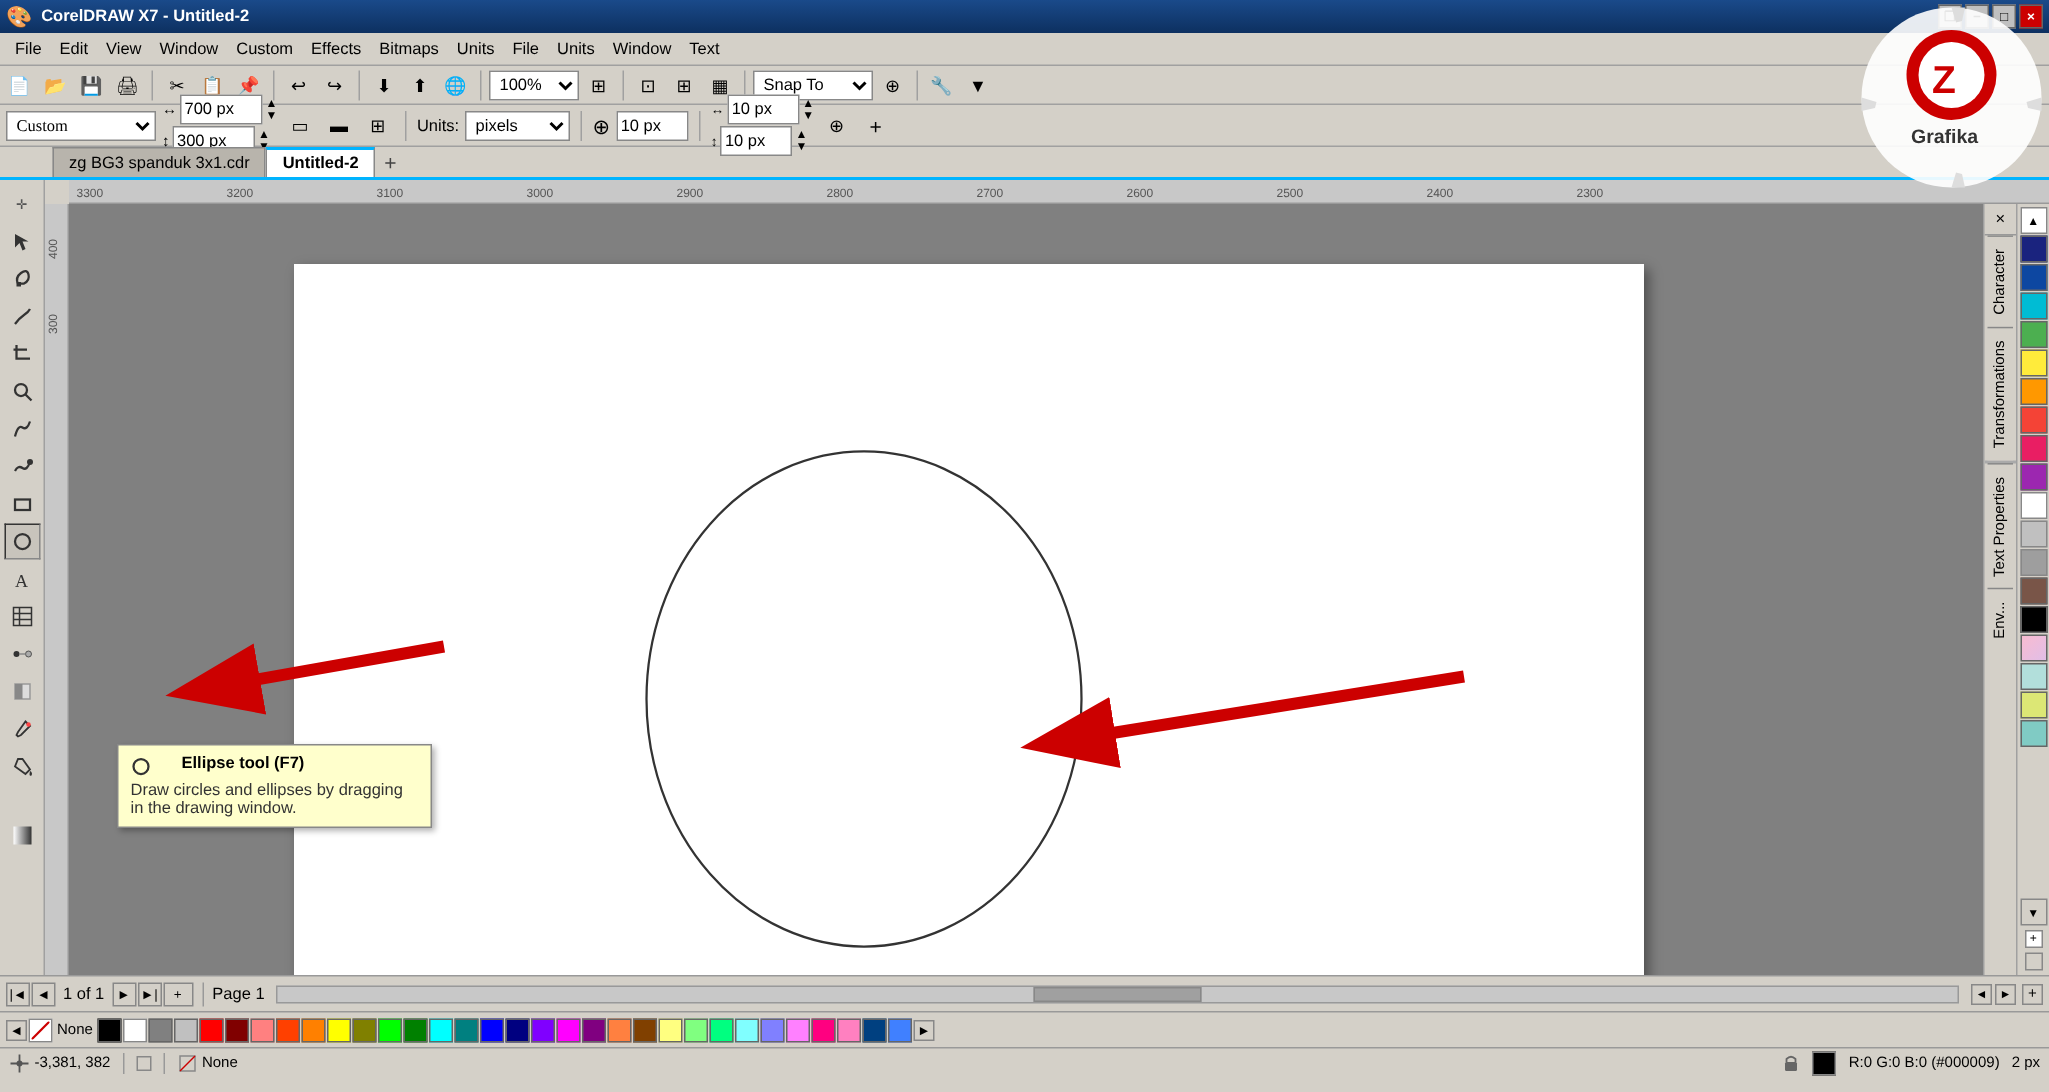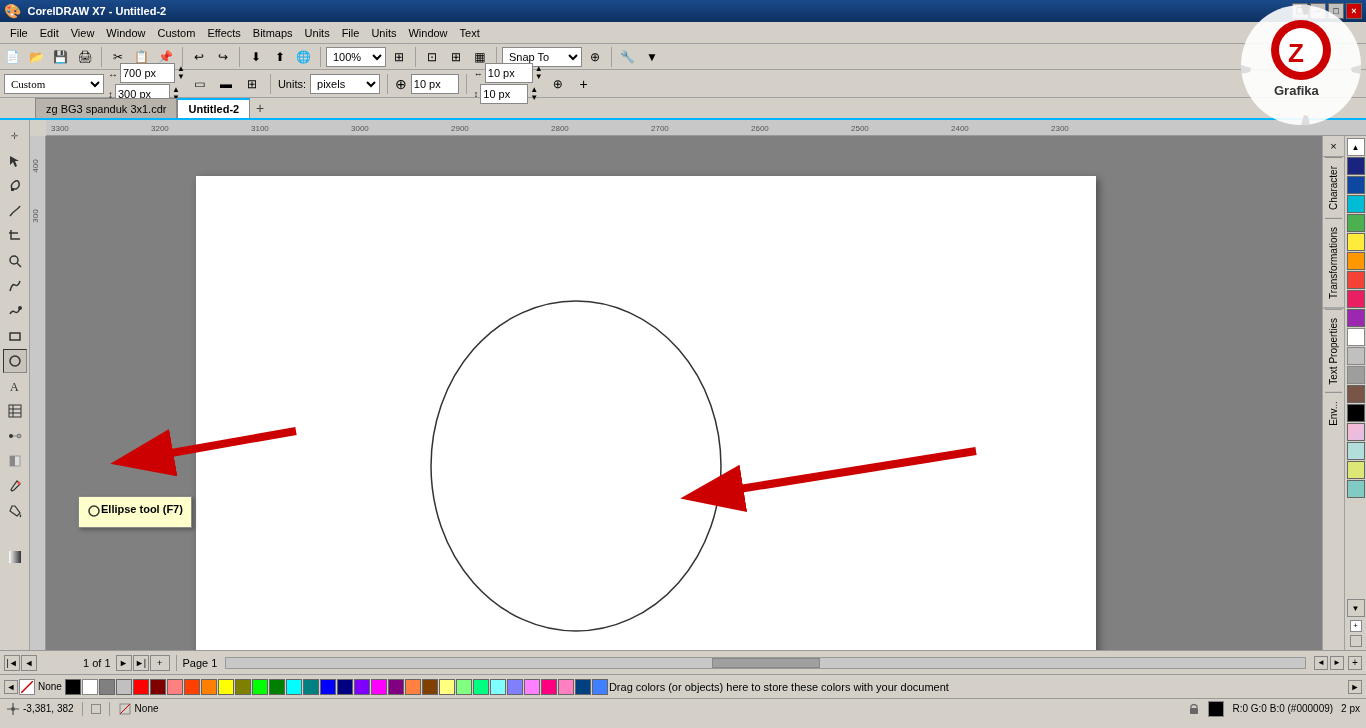--- a/index.html
+++ b/index.html
@@ -558,26 +558,27 @@
         <svg style="position:absolute;top:310px;left:620px;pointer-events:none;z-index:50;" width="320" height="80">
           <defs>
             <marker id="arr2" markerWidth="8" markerHeight="8" refX="6" refY="3" orient="auto">
               <path d="M0,0 L0,6 L8,3 z" fill="#cc0000"></path>
             </marker>
           </defs>
           <path d="M310,5 L30,50" stroke="#cc0000" stroke-width="8" fill="none" marker-end="url(#arr2)"></path>
         </svg>
 
         <div id="tooltip">
-          <div style="display:flex;align-items:center;gap:0;margin-bottom:3px;">
+          <div style="display:flex;align-items:center;gap:20px;margin-bottom:3px;">
             <svg width="14" height="14" viewBox="0 0 14 14">
                 <ellipse cx="7" cy="7" rx="5" ry="5" fill="none" stroke="#333" stroke-width="1.5"></ellipse>
               </svg>
             <div class="tooltip-title">Ellipse tool (F7)</div>
           </div>
+          <div class="tooltip-body">Draw circles and ellipses by dragging in the drawing window.</div>
         </div>
 
       </div>
 
       <div id="docker-panels" style="width:22px;background:#d4d0c8;border-left:1px solid #a0a0a0;display:flex;flex-direction:column;align-items:center;">
         <div style="width:22px;display:flex;align-items:center;justify-content:center;padding:4px 0;border-bottom:1px solid #999;cursor:pointer;">×</div>
         <div class="docker-tab">Character</div>
         <div class="docker-tab">Transformations</div>
         <div style="width:100%;height:2px;background:#aaa;"></div>
         <div class="docker-tab">Text Properties</div>
@@ -616,21 +617,21 @@
     </div>
   </div>
 
 </div>
 
 <div id="status-bar" style="height:24px;background:#d4d0c8;border-top:1px solid #999;display:flex;align-items:center;padding:0 4px;gap:4px;font-size:11px;">
 
   <div id="page-nav" style="display:flex;align-items:center;gap:1px;">
     <div class="nav-btn">|◄</div>
     <div class="nav-btn">◄</div>
-    <span style="padding:0 4px;margin-left:41px;">1 of 1</span>
+    <span style="padding:0 4px;">1 of 1</span>
     <div class="nav-btn">►</div>
     <div class="nav-btn">►|</div>
     <div class="nav-btn" style="width:20px;">+</div>
   </div>
   <div style="width:1px;height:16px;background:#999;margin:0 2px;"></div>
   <span>Page 1</span>
 
   <div style="flex:1;display:flex;align-items:center;">
     <div style="width:100%;height:12px;background:#c8c8c8;border:1px solid #999;position:relative;margin:0 4px;cursor:pointer;">
       <div style="position:absolute;left:45%;width:10%;height:100%;background:#a0a0a0;border:1px solid #888;"></div>
@@ -679,21 +680,20 @@
   <div style="width:16px;height:16px;background:#80FF80;border:1px solid #666;cursor:pointer;"></div>
   <div style="width:16px;height:16px;background:#00FF80;border:1px solid #666;cursor:pointer;"></div>
   <div style="width:16px;height:16px;background:#80FFFF;border:1px solid #666;cursor:pointer;"></div>
   <div style="width:16px;height:16px;background:#8080FF;border:1px solid #666;cursor:pointer;"></div>
   <div style="width:16px;height:16px;background:#FF80FF;border:1px solid #666;cursor:pointer;"></div>
   <div style="width:16px;height:16px;background:#FF0080;border:1px solid #666;cursor:pointer;"></div>
   <div style="width:16px;height:16px;background:#FF80C0;border:1px solid #666;cursor:pointer;"></div>
   <div style="width:16px;height:16px;background:#004080;border:1px solid #666;cursor:pointer;"></div>
   <div style="width:16px;height:16px;background:#4080FF;border:1px solid #666;cursor:pointer;"></div>
 
-  <span style="flex:1;">Drag colors (or objects) here to store these colors with your document</span>
 
   <div style="width:14px;height:14px;background:#d4d0c8;border:1px solid #888;display:flex;align-items:center;justify-content:center;cursor:pointer;font-size:9px;">►</div>
 </div>
 
 <div style="height:20px;background:#d4d0c8;border-top:1px solid #999;display:flex;align-items:center;padding:0 6px;gap:8px;font-size:10px;">
   <div style="display:flex;align-items:center;gap:3px;cursor:pointer;">
     <svg width="14" height="14" viewBox="0 0 14 14">
         <path d="M7 1 L7 13 M1 7 L13 7" stroke="#555" stroke-width="1.2"></path>
         <circle cx="7" cy="7" r="2" fill="#555"></circle>
       </svg>

